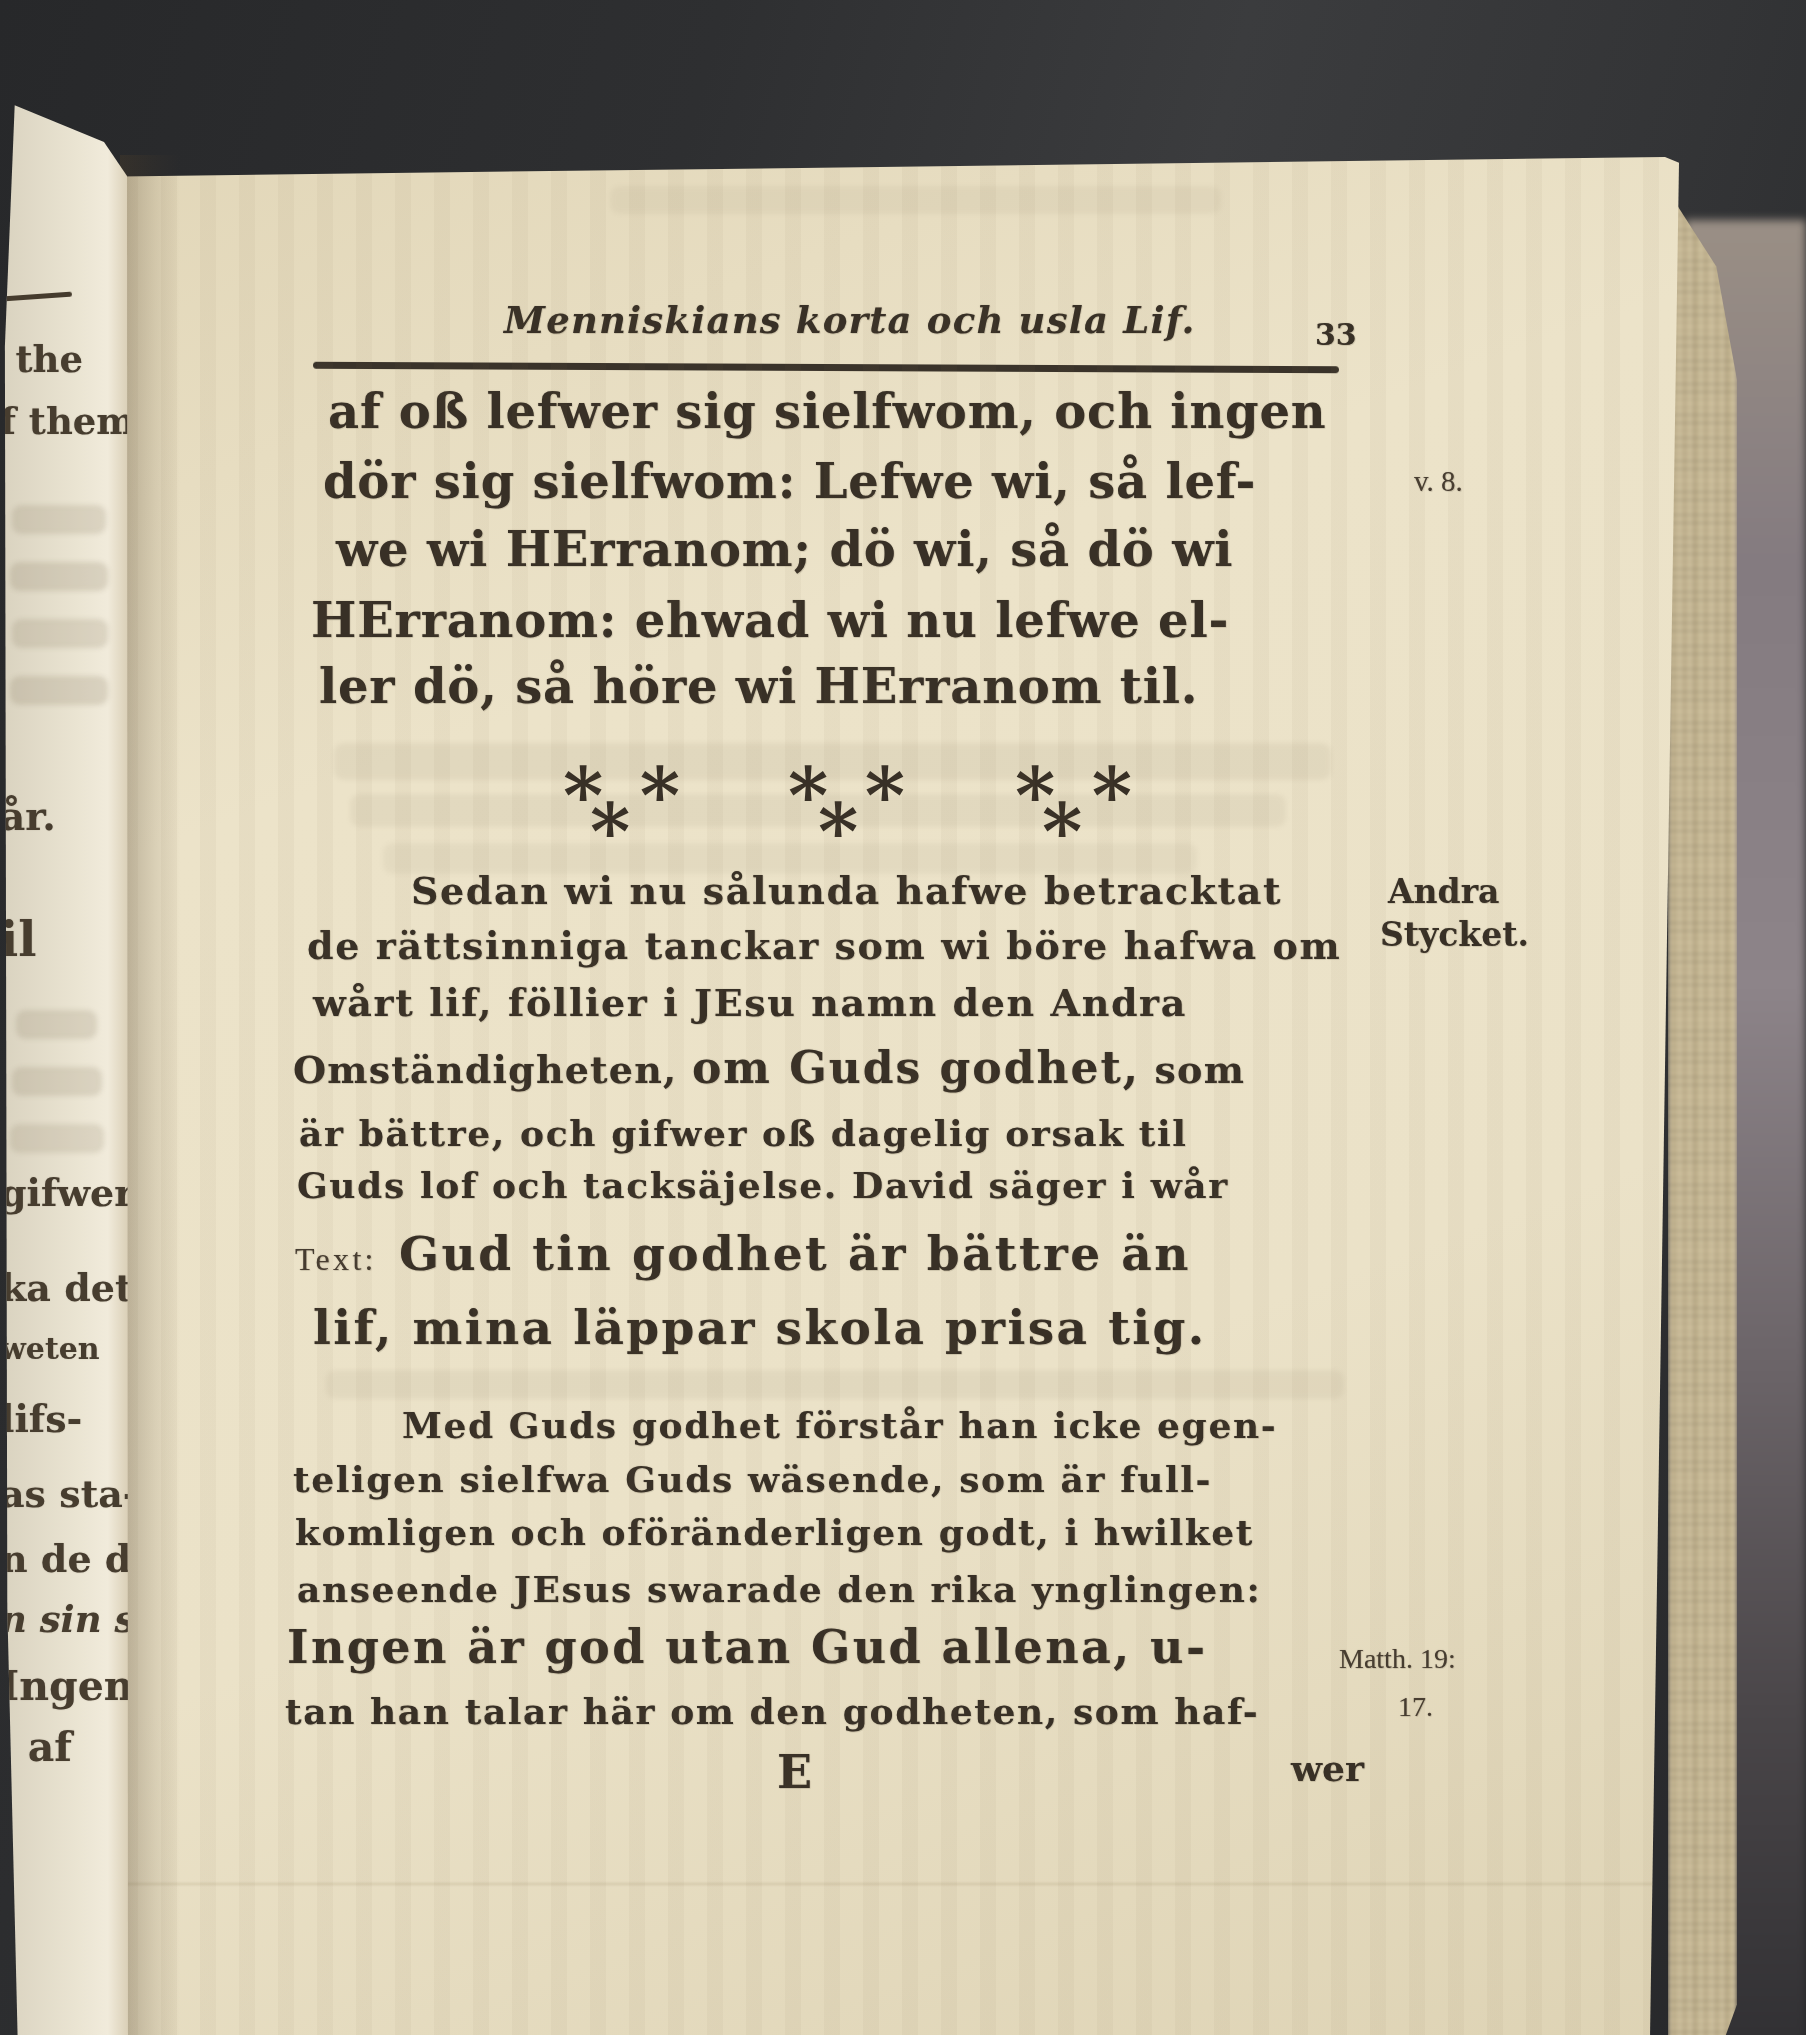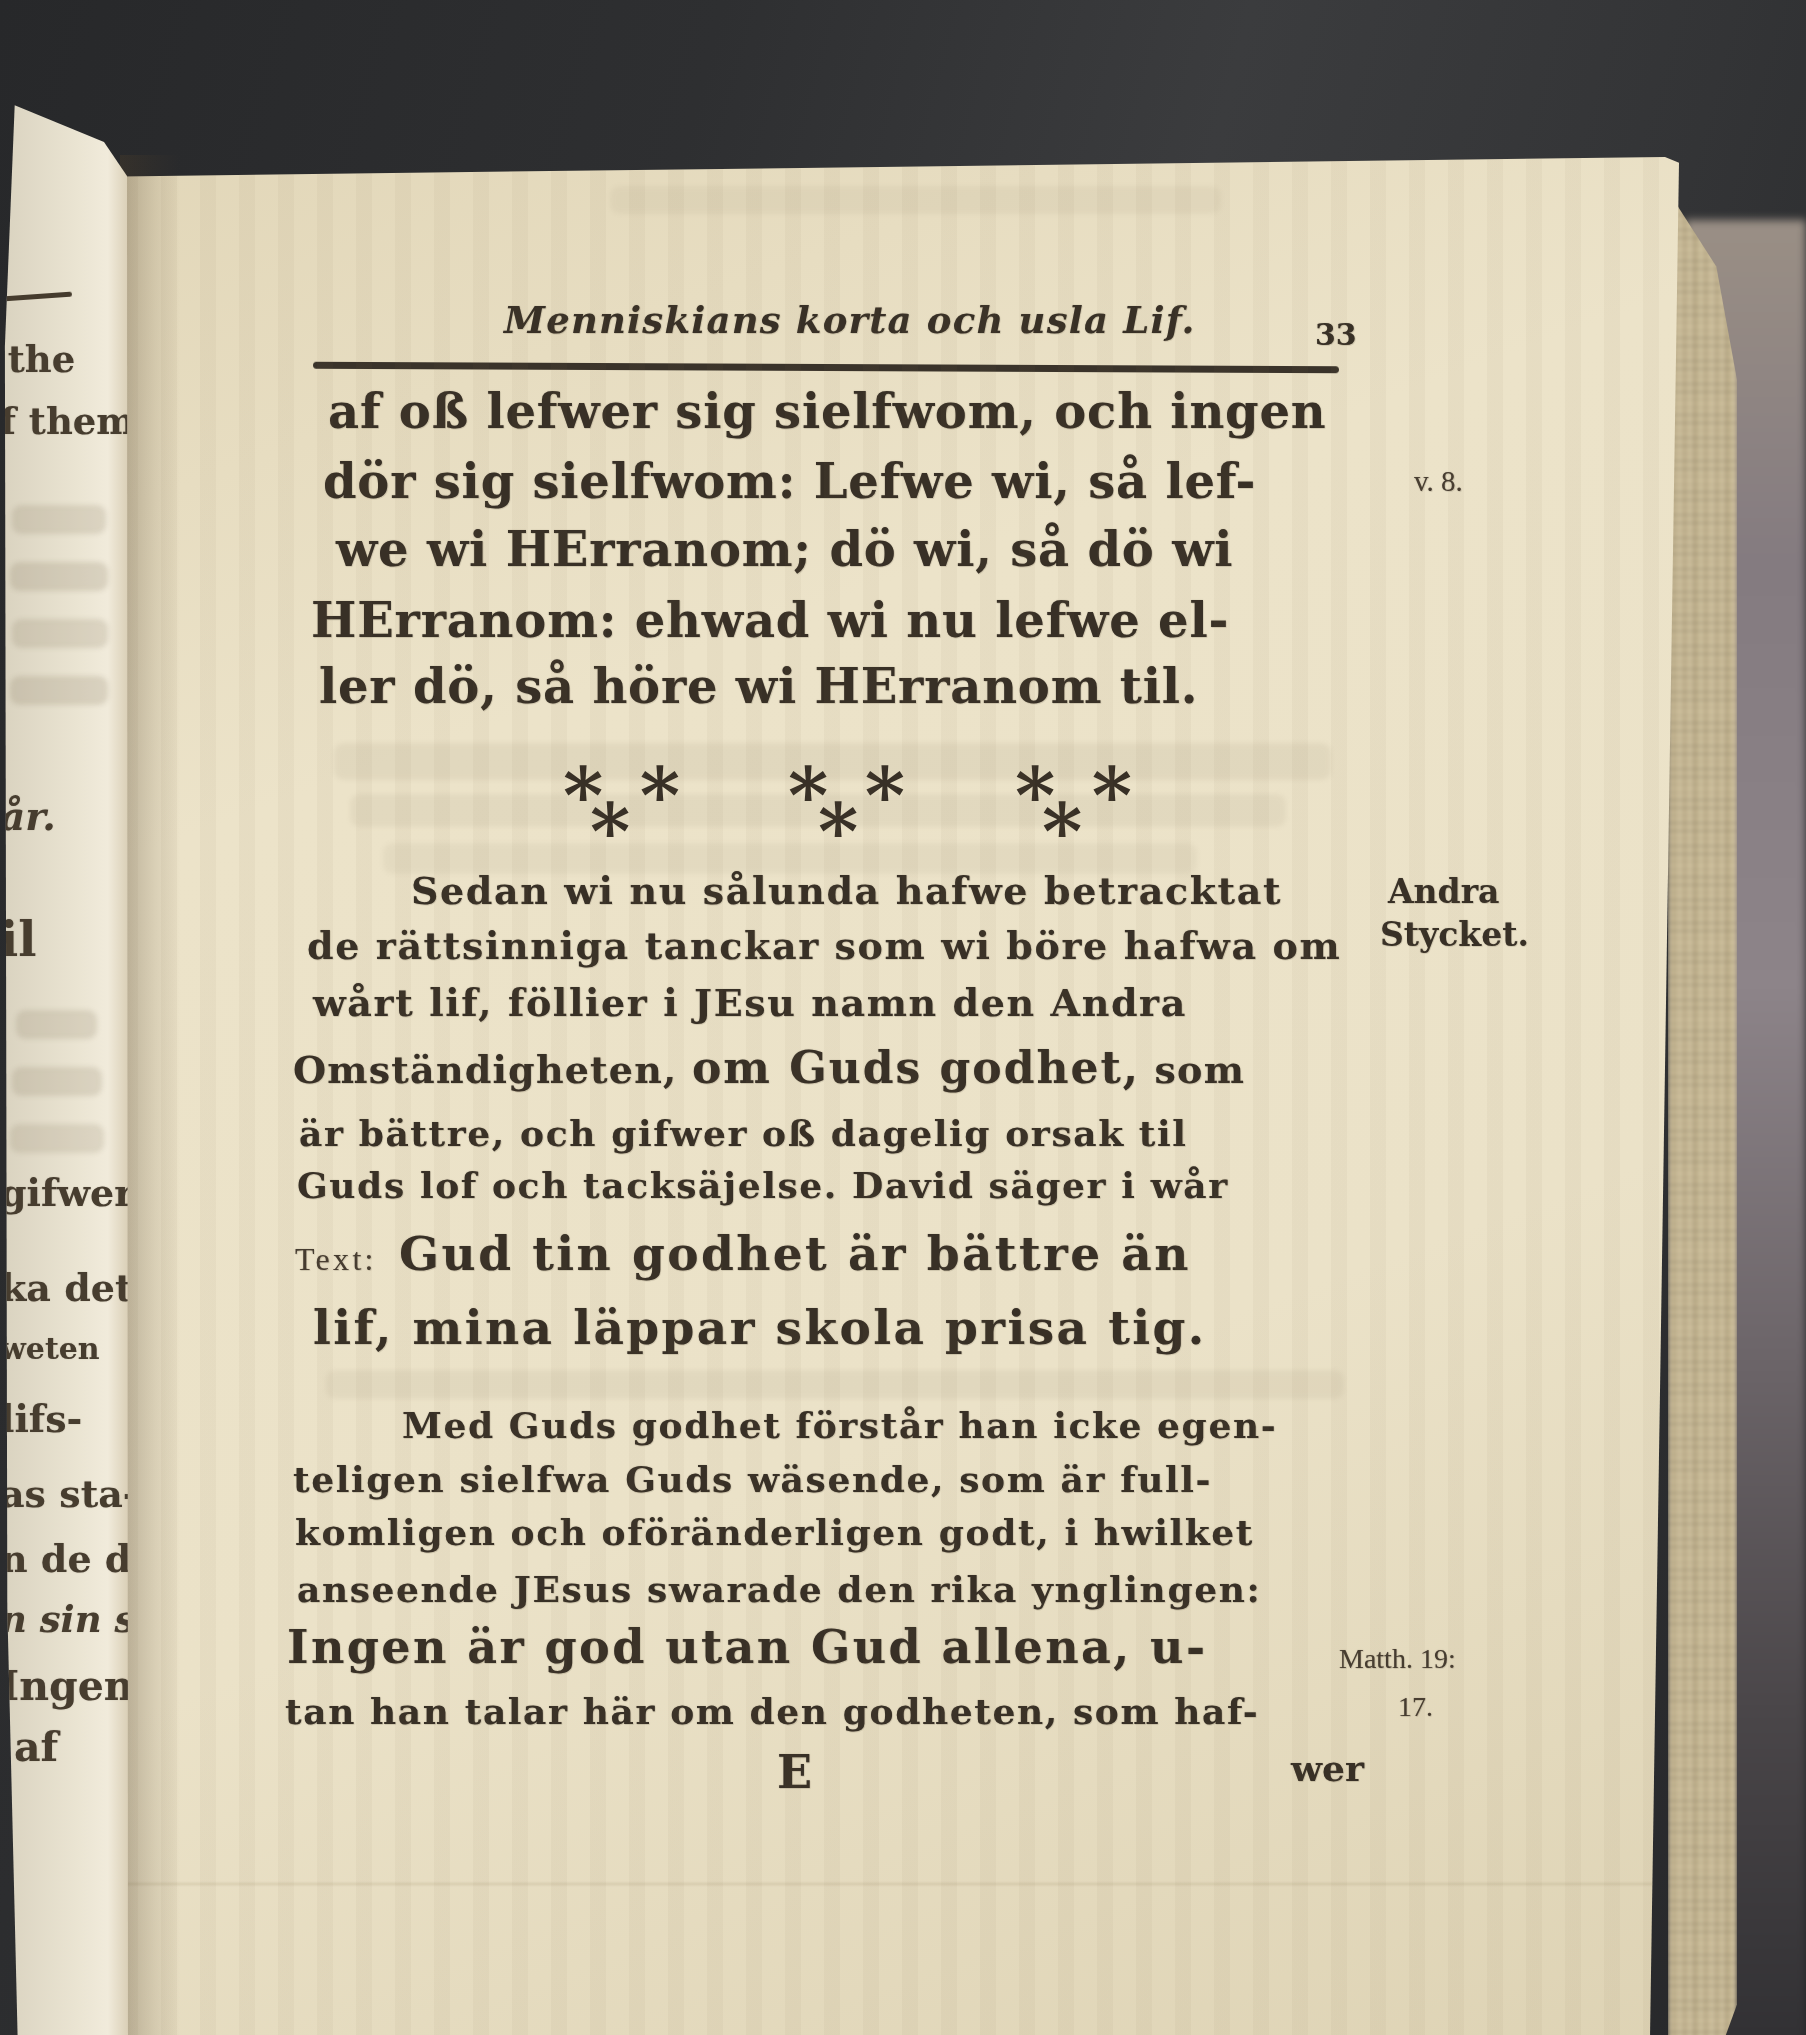--- a/index.html
+++ b/index.html
@@ -32,21 +32,21 @@
   .left-page{position:absolute;left:0;top:102px;width:138px;height:2060px;z-index:6;
     background:linear-gradient(to right,#d9d2bf,#eae4d2 55%,#f1ebdb 78%,#d8cdb4 94%,#b4a78a);
     clip-path:polygon(14.7px 3.3px,104px 40px,127px 74px,128px 1986px,99px 2018px,19px 1992px,7.3px 1506px,4.9px 244px);}
   
   .t{position:absolute;white-space:nowrap;line-height:1.1;font-weight:bold;color:#383026;
      text-shadow:0 0 1.2px rgba(56,46,34,.35),0.8px 0.8px 0 rgba(56,46,34,.10);}
   .roman{font-family:"Liberation Serif",serif;font-weight:normal;color:#463c30;}
   .em-big{font-weight:bold;letter-spacing:2.4px;}
   .rule{position:absolute;background:#3a332a;border-radius:3.7px;filter:blur(0.3px);}
   .ast{position:absolute;font-weight:bold;color:#383026;font-size:77px;line-height:.6;letter-spacing:4.9px;}
-  .frag{position:absolute;left:0;text-align:center;font-weight:bold;color:#473d2f;white-space:nowrap;
+  .frag{position:absolute;left:0;text-align:right;font-weight:bold;color:#473d2f;white-space:nowrap;
         text-shadow:0 0 1.2px rgba(60,50,36,.3);}
   .ghost{position:absolute;background:#8a7d63;border-radius:9.8px;filter:blur(2.8px);pointer-events:none;}
   .crease{position:absolute;left:0;width:100%;height:2.4px;background:rgba(150,130,95,.22);filter:blur(0.8px);}
 </style>
 </head>
 <body>
 
 <div id="canvas">
   <div class="backdrop"></div>
 
@@ -117,21 +117,21 @@
     <div class="ghost" style="left:12.2px;top:403px;width:94px;height:28.5px;opacity:.20;"></div>
     <div class="ghost" style="left:10.2px;top:460px;width:98px;height:28.5px;opacity:.22;"></div>
     <div class="ghost" style="left:12.2px;top:517px;width:96px;height:28.5px;opacity:.20;"></div>
     <div class="ghost" style="left:10.2px;top:574px;width:98px;height:28.5px;opacity:.22;"></div>
     <div class="ghost" style="left:16.3px;top:908px;width:81px;height:28.5px;opacity:.20;"></div>
     <div class="ghost" style="left:12.2px;top:965px;width:90px;height:28.5px;opacity:.20;"></div>
     <div class="ghost" style="left:10.2px;top:1022px;width:94px;height:28.5px;opacity:.18;"></div>
 
     <div class="frag" style="width:83px;top:235px;font-size:37px;">the</div>
     <div class="frag" style="width:85px;top:297px;font-size:37px;">f them</div>
-    <div class="frag" style="width:55px;top:691px;font-size:39px;font-style:italic;">år.</div>
+    <div class="frag" style="width:55px;top:691px;font-size:39px;">år.</div>
     <div class="frag" style="width:23.6px;top:809px;font-size:48px;">il</div>
     <div class="frag" style="width:84px;top:1068px;font-size:38px;">gifwer</div>
     <div class="frag" style="width:83px;top:1163px;font-size:38px;">ka det-</div>
     <div class="frag" style="width:85px;top:1229px;font-size:30px;">weten</div>
     <div class="frag" style="width:80px;top:1294px;font-size:38px;">lifs-</div>
     <div class="frag" style="width:83px;top:1369px;font-size:38px;">as sta-</div>
     <div class="frag" style="width:85px;top:1434px;font-size:38px;">n de dö</div>
     <div class="frag" style="width:83px;top:1495px;font-size:37px;font-style:italic;">n sin sa-</div>
     <div class="frag" style="width:72px;top:1560px;font-size:41px;">Ingen</div>
     <div class="frag" style="width:72px;top:1621px;font-size:41px;">af</div>

